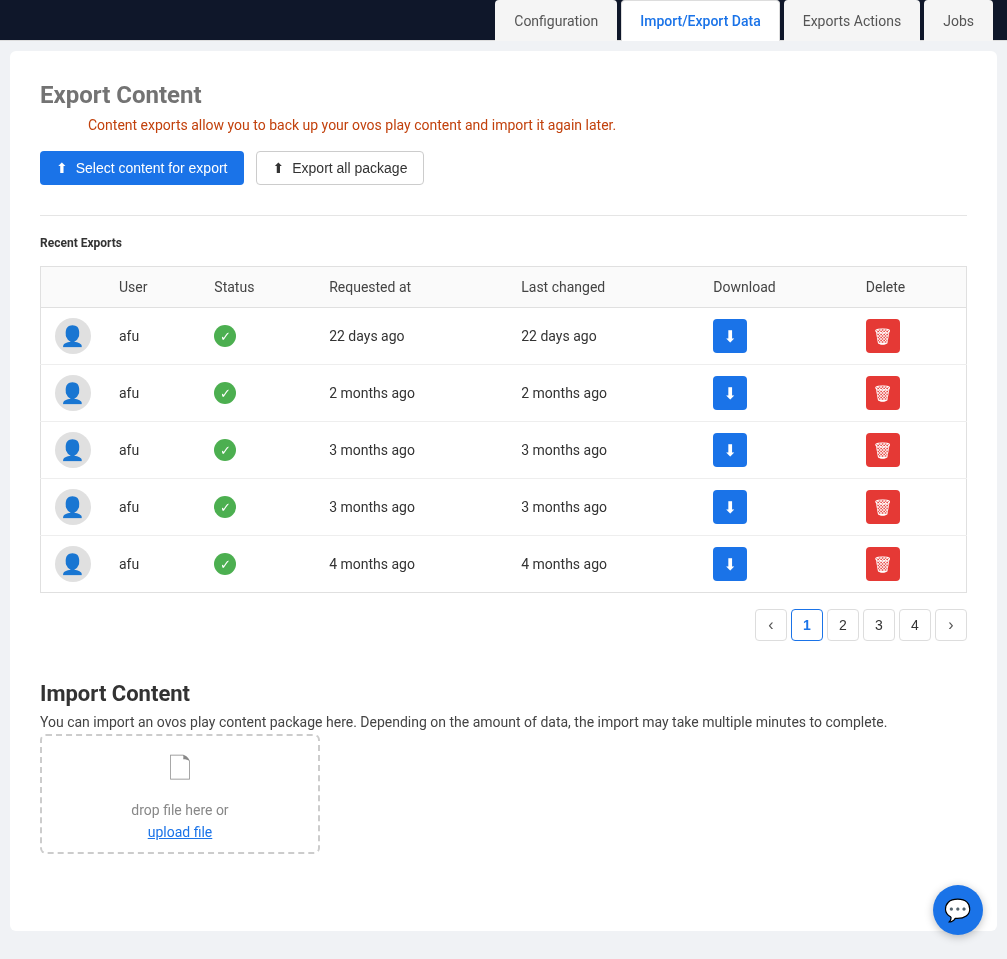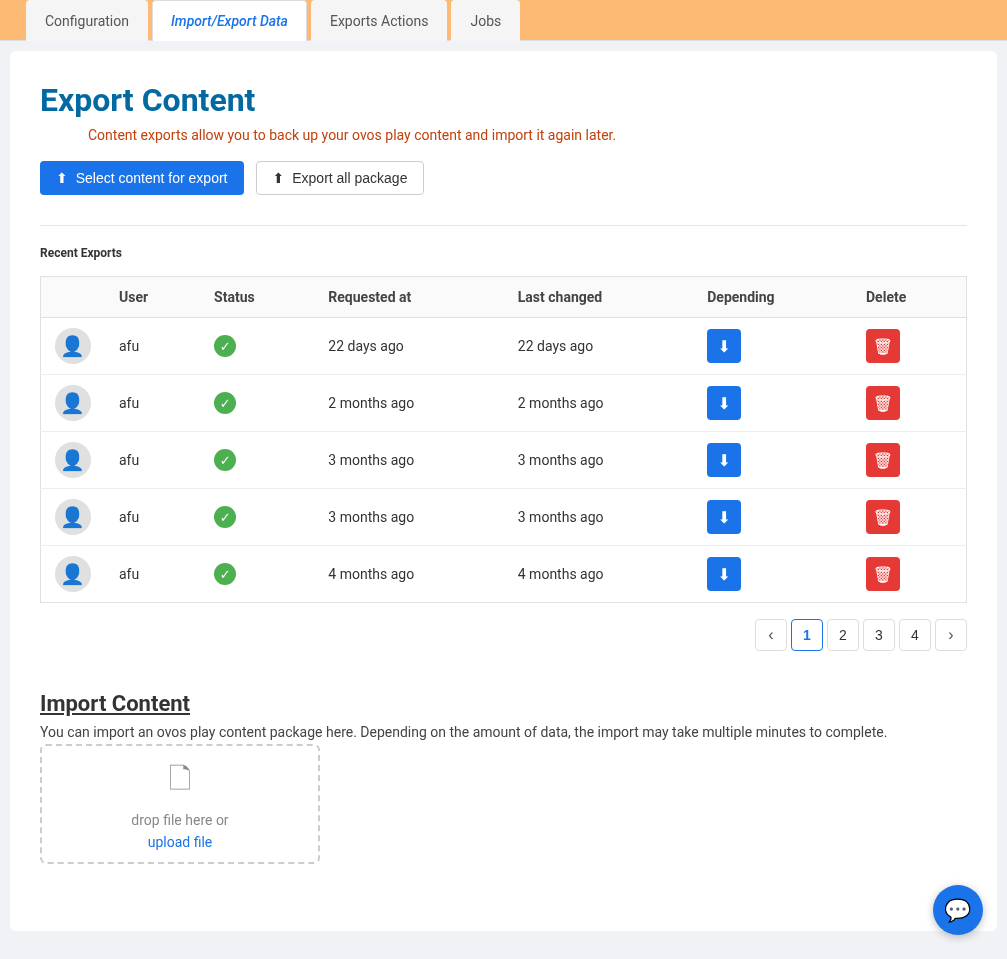--- a/index.html
+++ b/index.html
@@ -1,57 +1,57 @@
 <!DOCTYPE html>
 <html><head>
   <meta charset="utf-8">
   <style>
     * { box-sizing: border-box; margin: 0; padding: 0; }
     body { font-family: -apple-system, BlinkMacSystemFont, 'Segoe UI', Roboto, sans-serif; background: #f0f2f5; color: #333; font-size: 14px; }
 
     .tabs-bar {
       display: flex;
-      background: #fdba74;
+      background: #0f172a;
       border-bottom: 1px solid #ddd;
-      padding: 0 26px;
+      padding: 0 10px;
+      justify-content: flex-end;
     }
     .tab-item {
       padding: 12px 18px;
       cursor: pointer;
       border: 1px solid transparent;
       border-bottom: none;
       margin-bottom: -1px;
       border-radius: 4px 4px 0 0;
       font-size: 14px;
       color: #555;
       background: #f5f5f5;
       margin-right: 4px;
     }
     .tab-item.active {
       background: #fff;
       border-color: #ddd;
       color: #1a73e8;
       font-weight: 500;
-      font-style: italic;
     }
 
     .main-content {
       background: #fff;
       margin: 10px;
       border-radius: 6px;
       padding: 30px 30px;
       min-height: 880px;
       position: relative;
     }
 
     .section-title {
-      font-size: 32px;
+      font-size: 24px;
       font-weight: 700;
       margin-bottom: 8px;
-      color: #0369a1;
+      color: #737373;
     }
     .section-desc {
       color: #c2410c;
       margin-bottom: 18px;
       font-size: 14px;
       margin-left: 48px;
     }
 
     .btn-primary {
       background: #1a73e8;
@@ -103,21 +103,21 @@
     table {
       width: 100%;
       border-collapse: collapse;
       border: 1px solid #e0e0e0;
       border-radius: 4px;
     }
     thead th {
       background: #fafafa;
       padding: 12px 14px;
       text-align: left;
-      font-weight: 700;
+      font-weight: 400;
       color: #444;
       border-bottom: 1px solid #e0e0e0;
     }
     tbody tr {
       border-bottom: 1px solid #eee;
     }
     tbody tr:last-child {
       border-bottom: none;
     }
     tbody td {
@@ -209,41 +209,41 @@
       font-size: 16px;
     }
 
     .import-section {
       margin-top: 40px;
     }
     .import-title {
       font-size: 22px;
       font-weight: 700;
       margin-bottom: 8px;
-      text-decoration: underline;
     }
     .import-desc {
       color: #444;
       margin-bottom: 4px;
     }
     .drop-zone {
       border: 2px dashed #ccc;
       border-radius: 6px;
       width: 280px;
       height: 120px;
       display: flex;
       flex-direction: column;
       align-items: center;
       justify-content: center;
       color: #888;
       font-size: 14px;
       gap: 6px;
     }
     .drop-zone a {
       color: #1a73e8;
+      text-decoration: underline;
       cursor: pointer;
     }
     .file-icon {
       font-size: 28px;
       color: #888;
     }
 
     .chat-bubble {
       position: fixed;
       bottom: 24px;
@@ -292,21 +292,21 @@
   <h2 class="recent-title">Recent Exports</h2>
 
   <table>
     <thead>
       <tr>
         <th></th>
         <th>User</th>
         <th>Status</th>
         <th>Requested at</th>
         <th>Last changed</th>
-        <th>Depending</th>
+        <th>Download</th>
         <th>Delete</th>
       </tr>
     </thead>
     <tbody id="exports-tbody">
     <tr>
       <td class="avatar-cell">
         <div class="avatar-icon">👤</div>
       </td>
       <td>afu</td>
       <td>

